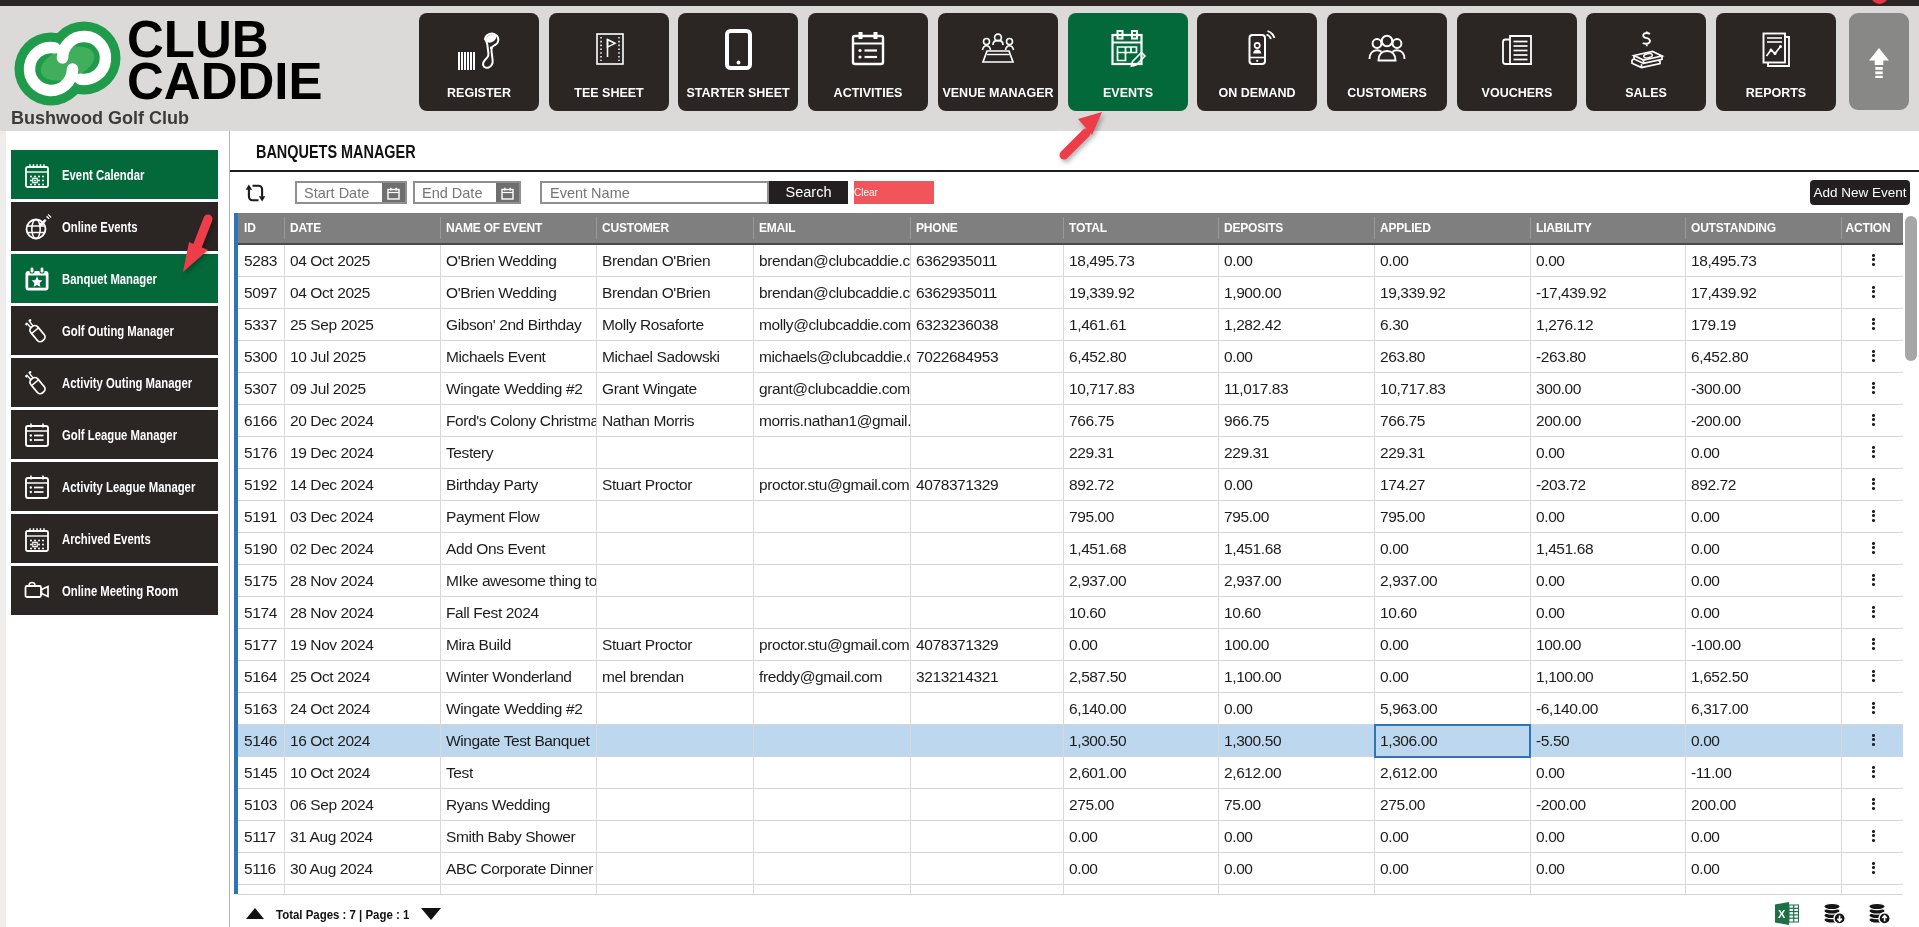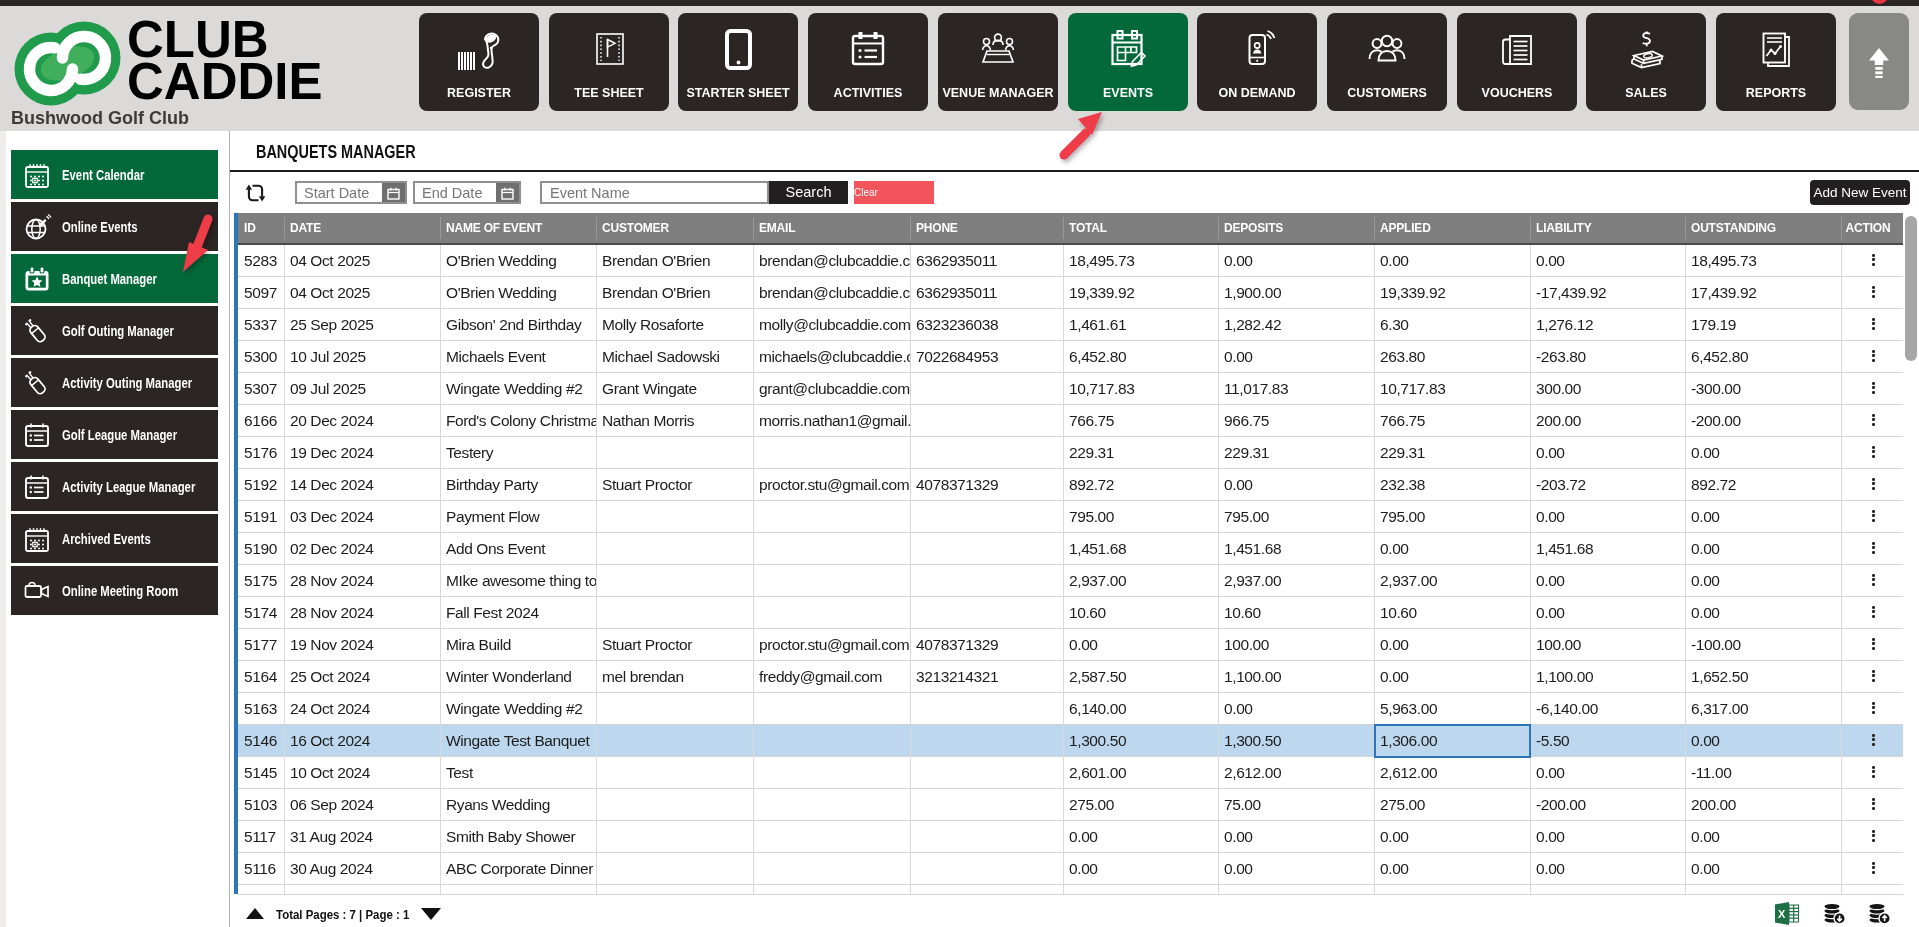--- a/index.html
+++ b/index.html
@@ -449,21 +449,21 @@
     </div>
 <div class="a" style="left:0;top:224px;width:1665px;height:32px;background:#fff;border-bottom:1px solid #d4d4d4"></div>
 <div class="cell" style="left:6px;top:224px;width:41px">5192</div>
 <div class="cell" style="left:52px;top:224px;width:151px">14 Dec 2024</div>
 <div class="cell" style="left:208px;top:224px;width:151px">Birthday Party</div>
 <div class="cell" style="left:364px;top:224px;width:152px">Stuart Proctor</div>
 <div class="cell" style="left:521px;top:224px;width:152px">proctor.stu@gmail.com</div>
 <div class="cell" style="left:678px;top:224px;width:148px">4078371329</div>
 <div class="cell" style="left:831px;top:224px;width:150px">892.72</div>
 <div class="cell" style="left:986px;top:224px;width:151px">0.00</div>
-<div class="cell" style="left:1142px;top:224px;width:151px">232.38</div>
+<div class="cell" style="left:1142px;top:224px;width:151px">174.27</div>
 <div class="cell" style="left:1298px;top:224px;width:150px">-203.72</div>
 <div class="cell" style="left:1453px;top:224px;width:151px">892.72</div>
 <div class="dots" style="left:1634px;top:233px">
       <i></i>
       <i></i>
       <i></i>
     </div>
 <div class="a" style="left:0;top:256px;width:1665px;height:32px;background:#fff;border-bottom:1px solid #d4d4d4"></div>
 <div class="cell" style="left:6px;top:256px;width:41px">5191</div>
 <div class="cell" style="left:52px;top:256px;width:151px">03 Dec 2024</div>

